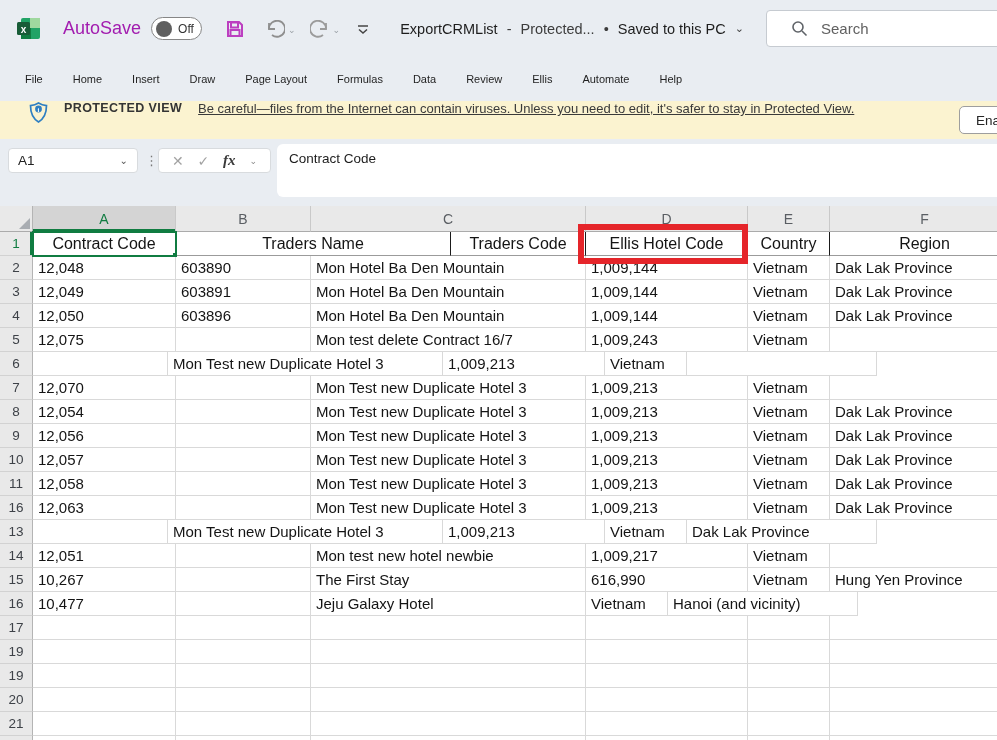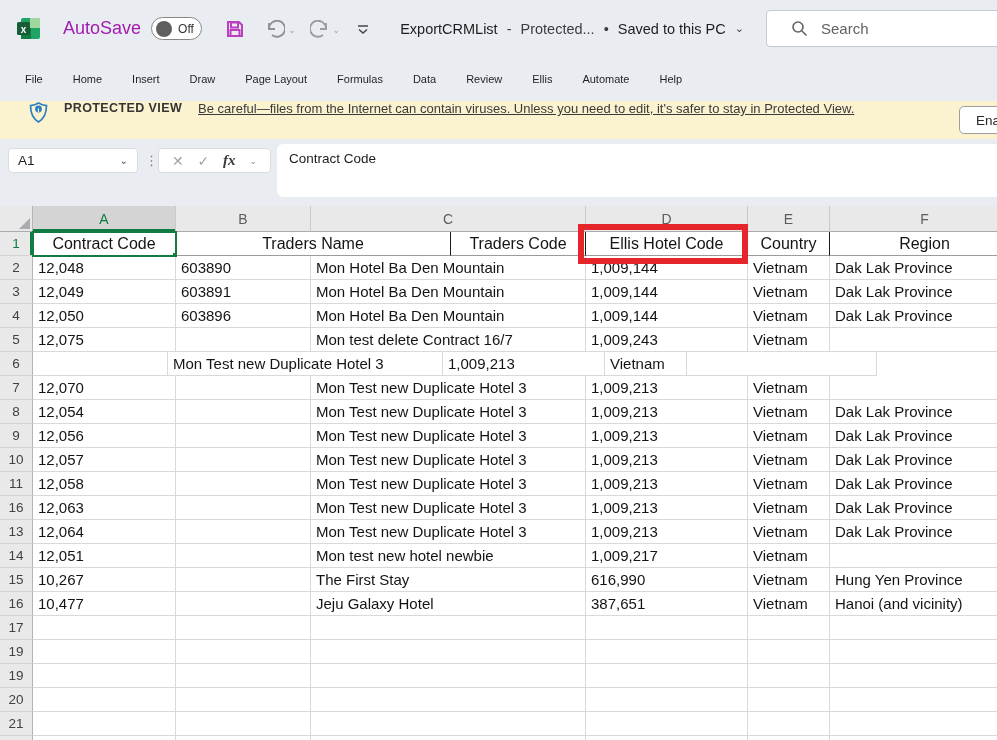--- a/index.html
+++ b/index.html
@@ -298,21 +298,20 @@
         <div class="row-h">16</div>
         <div class="cell" style="width: 143px;">12,063</div>
         <div class="cell" style="width: 135px;"></div>
         <div class="cell" style="width: 275px;">Mon Test new Duplicate Hotel 3</div>
         <div class="cell" style="width: 162px;">1,009,213</div>
         <div class="cell" style="width: 82px;">Vietnam</div>
         <div class="cell" style="width: 190px;">Dak Lak Province</div>
       </div>
       <div class="g-row">
         <div class="row-h">13</div>
-        <div class="cell" style="width: 143px;">12,064</div>
         <div class="cell" style="width: 135px;"></div>
         <div class="cell" style="width: 275px;">Mon Test new Duplicate Hotel 3</div>
         <div class="cell" style="width: 162px;">1,009,213</div>
         <div class="cell" style="width: 82px;">Vietnam</div>
         <div class="cell" style="width: 190px;">Dak Lak Province</div>
       </div>
       <div class="g-row">
         <div class="row-h">14</div>
         <div class="cell" style="width: 143px;">12,051</div>
         <div class="cell" style="width: 135px;"></div>
@@ -328,21 +327,20 @@
         <div class="cell" style="width: 275px;">The First Stay</div>
         <div class="cell" style="width: 162px;">616,990</div>
         <div class="cell" style="width: 82px;">Vietnam</div>
         <div class="cell" style="width: 190px;">Hung Yen Province</div>
       </div>
       <div class="g-row">
         <div class="row-h">16</div>
         <div class="cell" style="width: 143px; text-align: right;">10,477</div>
         <div class="cell" style="width: 135px;"></div>
         <div class="cell" style="width: 275px;">Jeju Galaxy Hotel</div>
-        <div class="cell" style="width: 162px;">387,651</div>
         <div class="cell" style="width: 82px;">Vietnam</div>
         <div class="cell" style="width: 190px;">Hanoi (and vicinity)</div>
       </div>
       <div class="g-row">
         <div class="row-h">17</div>
         <div class="cell" style="width: 143px;"></div>
         <div class="cell" style="width: 135px;"></div>
         <div class="cell" style="width: 275px;"></div>
         <div class="cell" style="width: 162px;"></div>
         <div class="cell" style="width: 82px;"></div>

